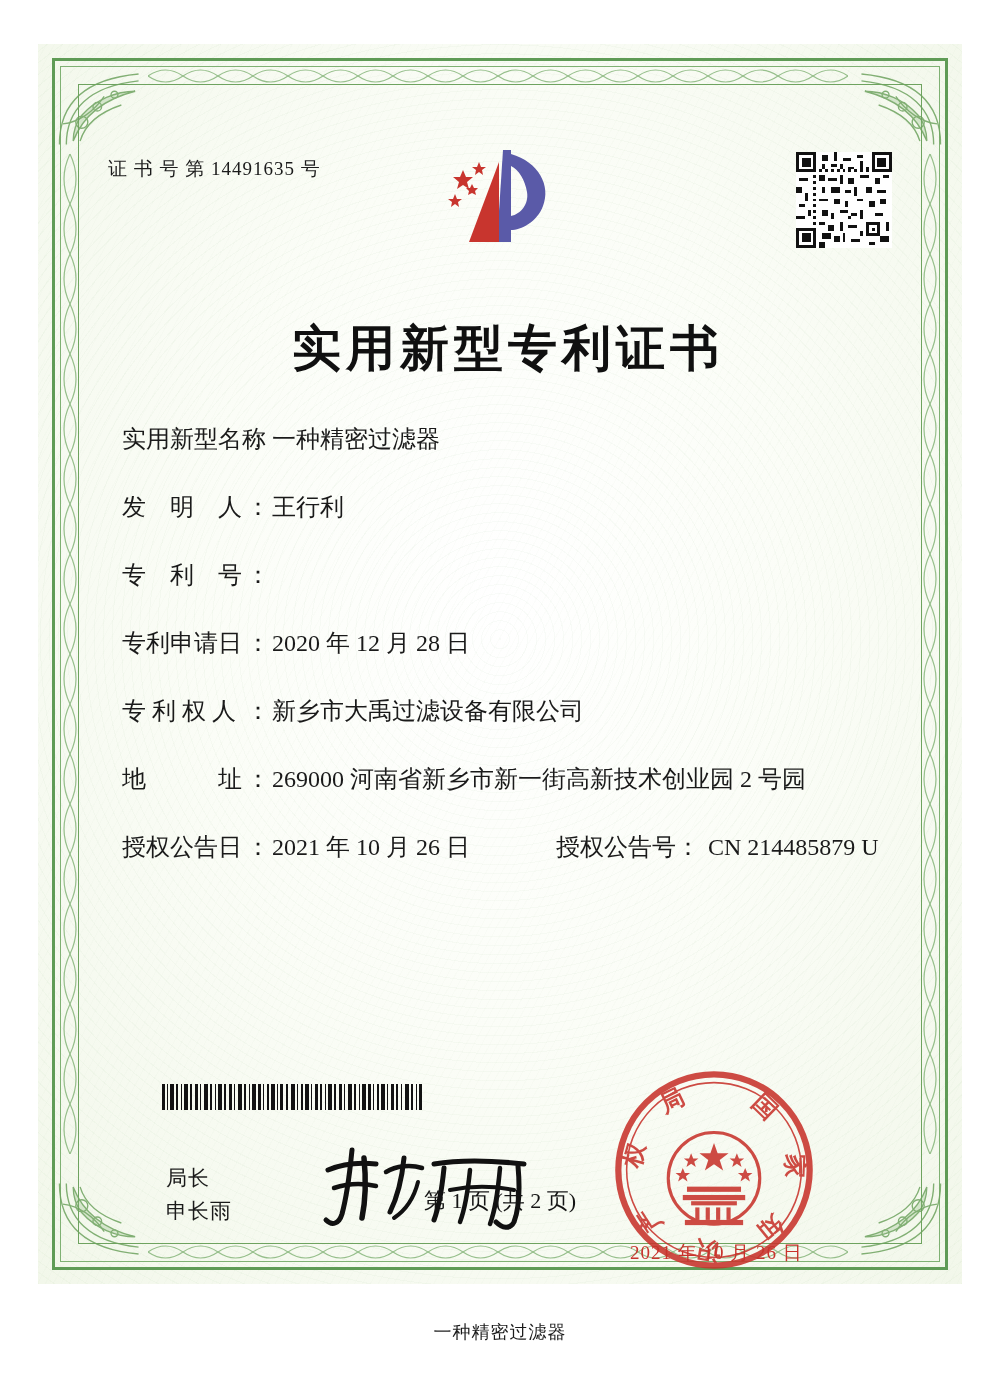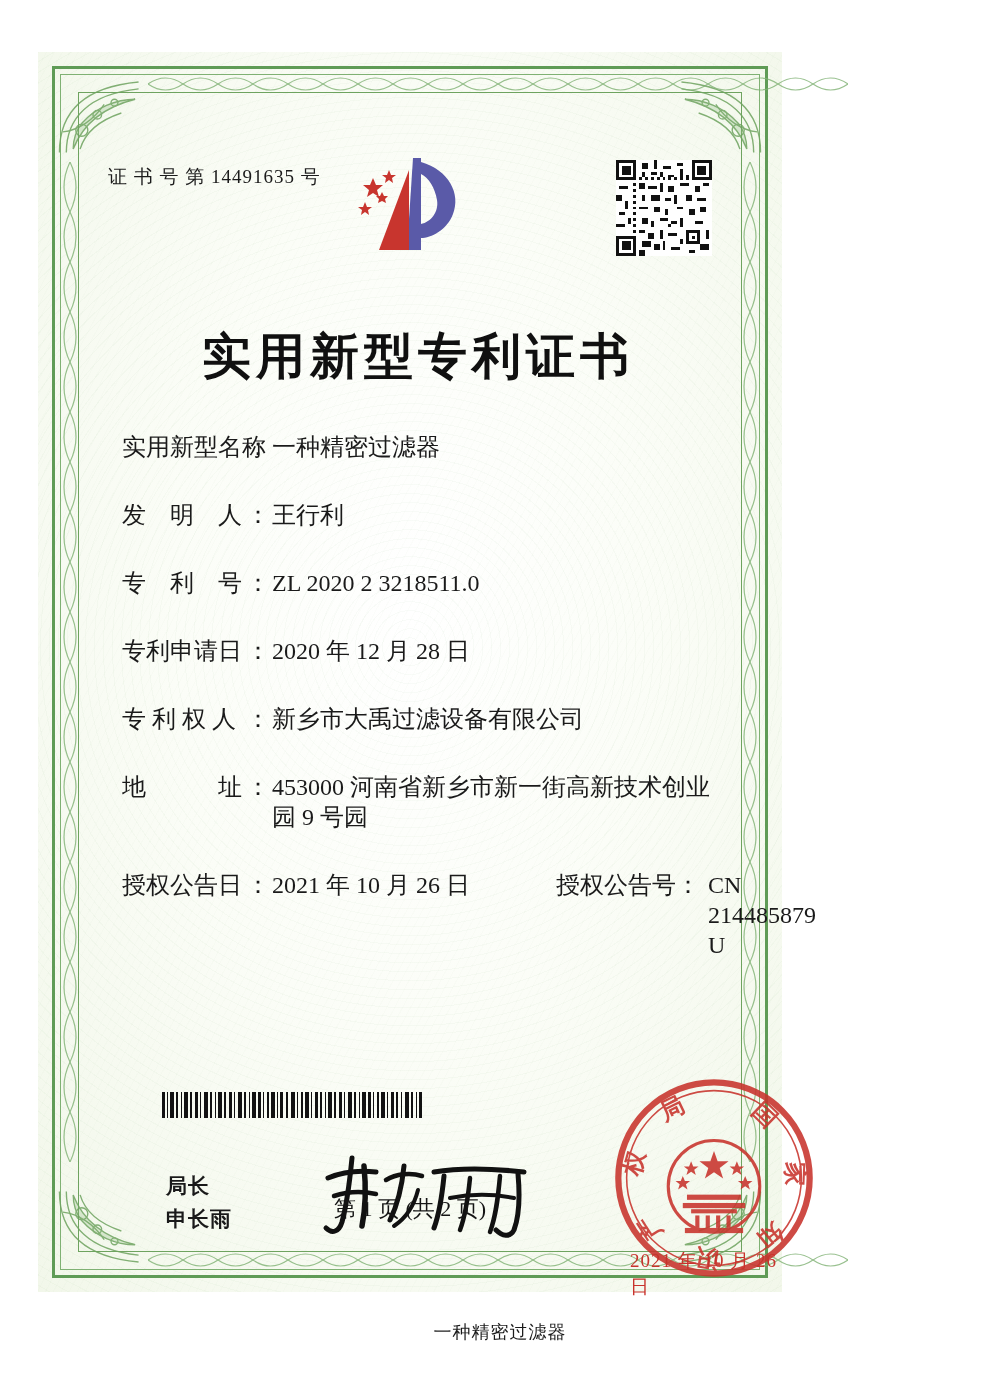--- a/index.html
+++ b/index.html
@@ -13,22 +13,22 @@
     position: relative;
     font-family: "Liberation Serif", "DejaVu Serif", serif;
     color: #1a1a1a;
     overflow: hidden;
   }
 
   
   .certificate {
     position: absolute;
     left: 38px;
-    top: 52px;
-    width: 744px;
+    top: 44px;
+    width: 924px;
     height: 1240px;
     background:
       radial-gradient(ellipse at 50% 45%, #ffffff 0%, #fbfdf7 45%, #f2f7ea 100%);
     box-sizing: border-box;
   }
 
   
   .texture {
     position: absolute;
     inset: 0;
@@ -173,21 +173,20 @@
   }
 
   
   .sign-label {
     position: absolute;
     left: 128px;
     top: 1118px;
     font-size: 21px;
     line-height: 1.55;
     letter-spacing: 1px;
-    font-weight: bold;
   }
   .signature {
     position: absolute;
     left: 280px;
     top: 1098px;
     width: 220px;
     height: 90px;
   }
 
   
@@ -433,39 +432,38 @@
 
     <div class="field">
       <span class="label">发　明　人</span>
       <span class="colon">：</span>
       <span class="value">王行利</span>
     </div>
 
     <div class="field">
       <span class="label">专　利　号</span>
       <span class="colon">：</span>
-      <span class="value">ZL 2020 2 3218511.0</span>
     </div>
 
     <div class="field">
       <span class="label">专利申请日</span>
       <span class="colon">：</span>
       <span class="value">2020 年 12 月 28 日</span>
     </div>
 
     <div class="field">
       <span class="label">专 利 权 人</span>
       <span class="colon">：</span>
       <span class="value">新乡市大禹过滤设备有限公司</span>
     </div>
 
     <div class="field">
       <span class="label">地　　　址</span>
       <span class="colon">：</span>
-      <span class="value">453000 河南省新乡市新一街高新技术创业园 9 号园</span>
+      <span class="value">269000 河南省新乡市新一街高新技术创业园 2 号园</span>
     </div>
 
     <div class="field inline-two">
       <span class="label">授权公告日</span>
       <span class="colon">：</span>
       <span class="value">2021 年 10 月 26 日</span>
       <span class="second-label">授权公告号：</span>
       <span class="second-value">CN 214485879 U</span>
     </div>
 

